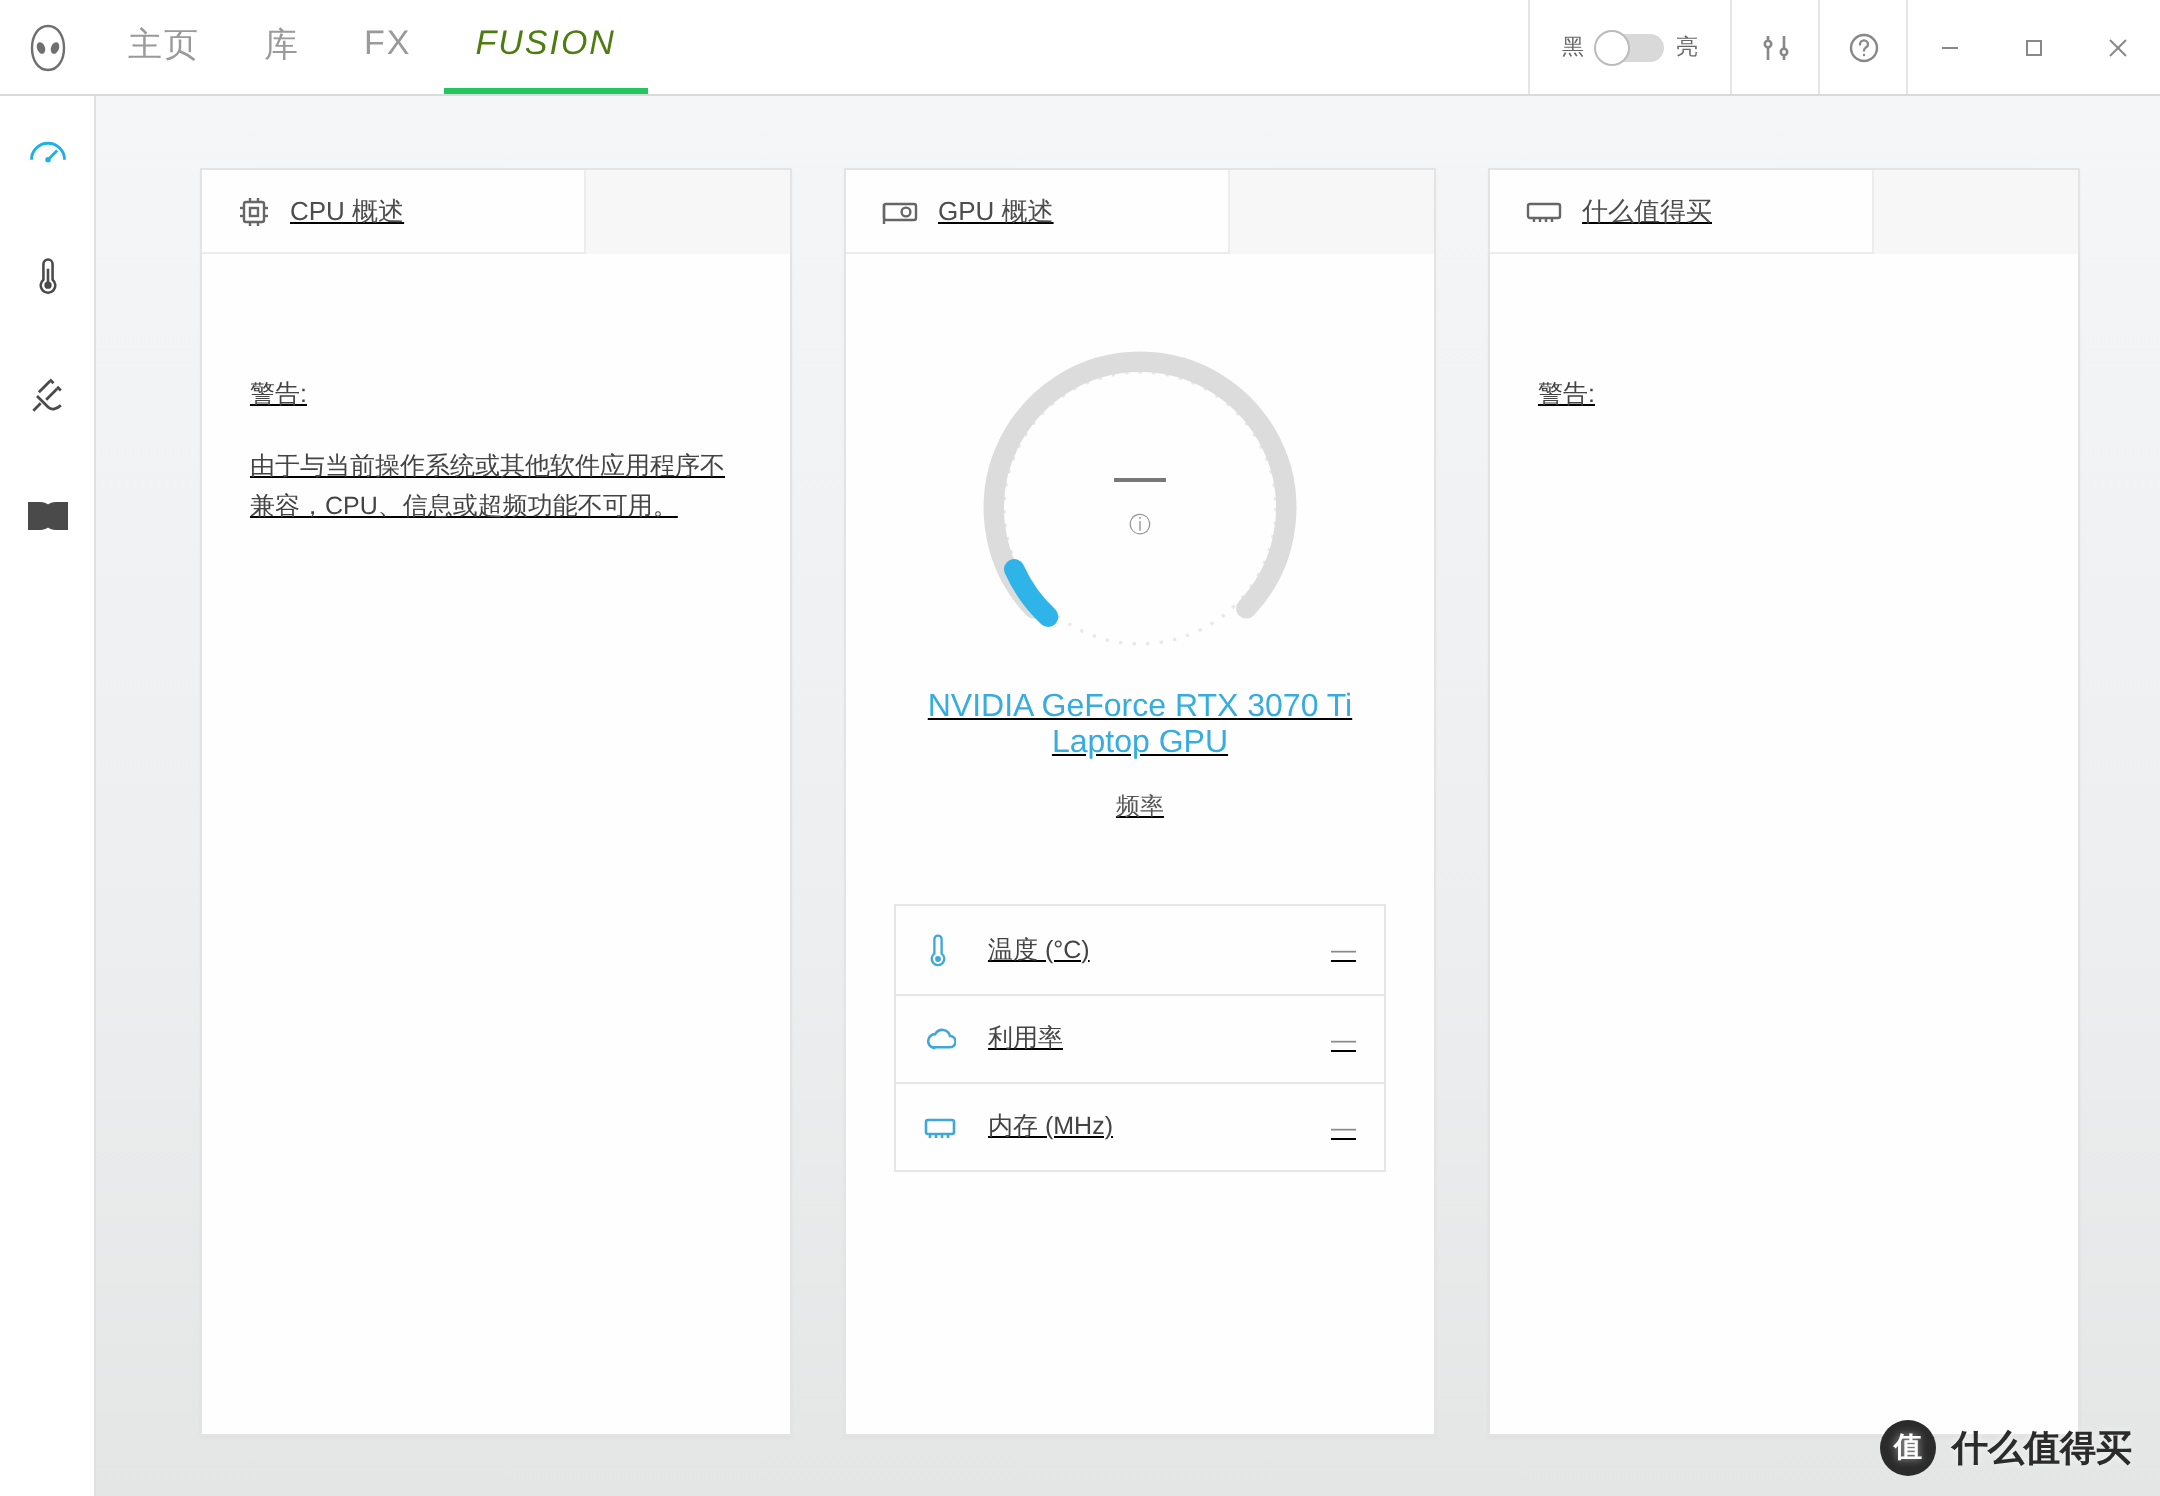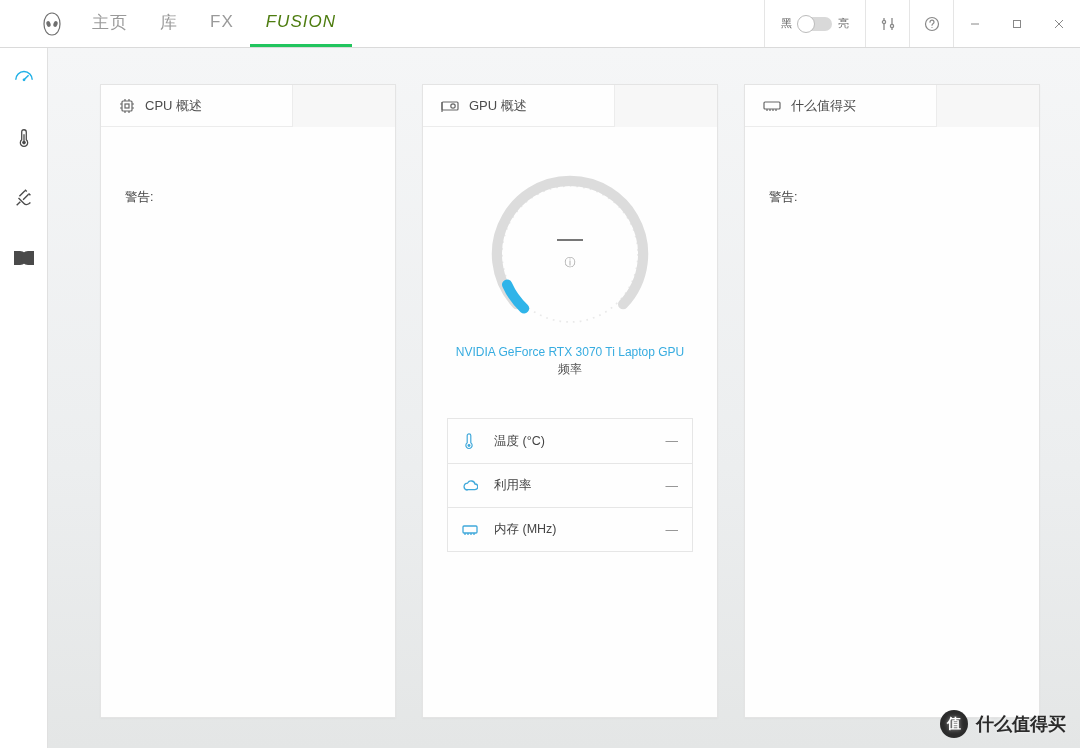--- a/index.html
+++ b/index.html
@@ -7,21 +7,20 @@
   body { background: #f2f2f2; position: relative; }
 
   
   .titlebar {
     height: 48px;
     background: #ffffff;
     border-bottom: 1px solid #dadada;
     display: flex;
     align-items: center;
     position: relative;
-    padding-left: 28px;
   }
   .alien-logo {
     width: 48px; height: 48px;
     display: flex; align-items: center; justify-content: center;
     color: #6f6f6f;
   }
   .topnav { display: flex; align-items: center; height: 100%; }
   .topnav-item {
     padding: 0 16px;
     height: 100%;
@@ -66,20 +65,21 @@
     width: 42px; height: 100%;
     display: flex; align-items: center; justify-content: center;
     color: #888; cursor: pointer; font-size: 12px;
   }
 
   
   .app-body {
     display: flex;
     height: calc(100% - 48px);
     background: linear-gradient(180deg,#f5f6f7 0%,#eceeef 60%,#e4e6e6 100%);
+    text-decoration: underline;
   }
   .sidebar {
     width: 48px;
     background: #ffffff;
     border-right: 1px solid #e0e0e0;
     display: flex; flex-direction: column; align-items: center;
     padding-top: 14px;
     gap: 28px;
   }
   .side-item {
@@ -122,22 +122,22 @@
   
   .gauge-wrap { display:flex; flex-direction:column; align-items:center; margin-top:20px; }
   .gauge { width:170px; height:170px; position:relative; }
   .gauge svg { width:100%; height:100%; }
   .gauge-center {
     position:absolute; inset:0; display:flex; flex-direction:column; align-items:center; justify-content:center;
     color:#777;
   }
   .gauge-dash { width:26px; border-top:2px solid #777; margin-bottom:14px; }
   .gauge-info { font-size:11px; color:#999; }
-  .gpu-name { margin-top:6px; color:#37ace0; font-size:12px; text-align:center; }
-  .gpu-sub { color:#555; font-size:12px; margin-top:2px; }
+  .gpu-name { margin-top:6px; color:#37ace0; font-size:16px; text-align:center; }
+  .gpu-sub { color:#555; font-size:12px; margin-top:14px; }
 
   .stat-list { margin-top:40px; border:1px solid #e6e6e6; }
   .stat-row {
     display:flex; align-items:center; height:44px;
     padding:0 14px; border-top:1px solid #e6e6e6;
     font-size:12.5px; color:#444;
   }
   .stat-row:first-child { border-top:none; }
   .stat-icon { width:22px; color:#3fa8da; display:flex; }
   .stat-label { margin-left:10px; }
@@ -263,20 +263,21 @@
               <line x1="1" y1="10" x2="3" y2="10"></line>
               <line x1="13" y1="6" x2="15" y2="6"></line>
               <line x1="13" y1="10" x2="15" y2="10"></line>
             </svg>
         </span>
         <span class="panel-title">CPU 概述</span>
         <div class="tab-part"></div>
       </div>
       <div class="panel-body">
         <div class="warn-title">警告:</div>
+        <div class="warn-text">由于与当前操作系统或其他软件应用程序不兼容，CPU、信息或超频功能不可用。</div>
       </div>
     </div>
 
     <div class="panel">
       <div class="panel-header">
         <span class="panel-icon">
           <svg width="18" height="14" viewBox="0 0 18 14" fill="none" stroke="currentColor" stroke-width="1.2">
               <rect x="1" y="3" width="16" height="8" rx="1"></rect>
               <circle cx="12" cy="7" r="2.2"></circle>
               <line x1="1" y1="3" x2="1" y2="13"></line>

